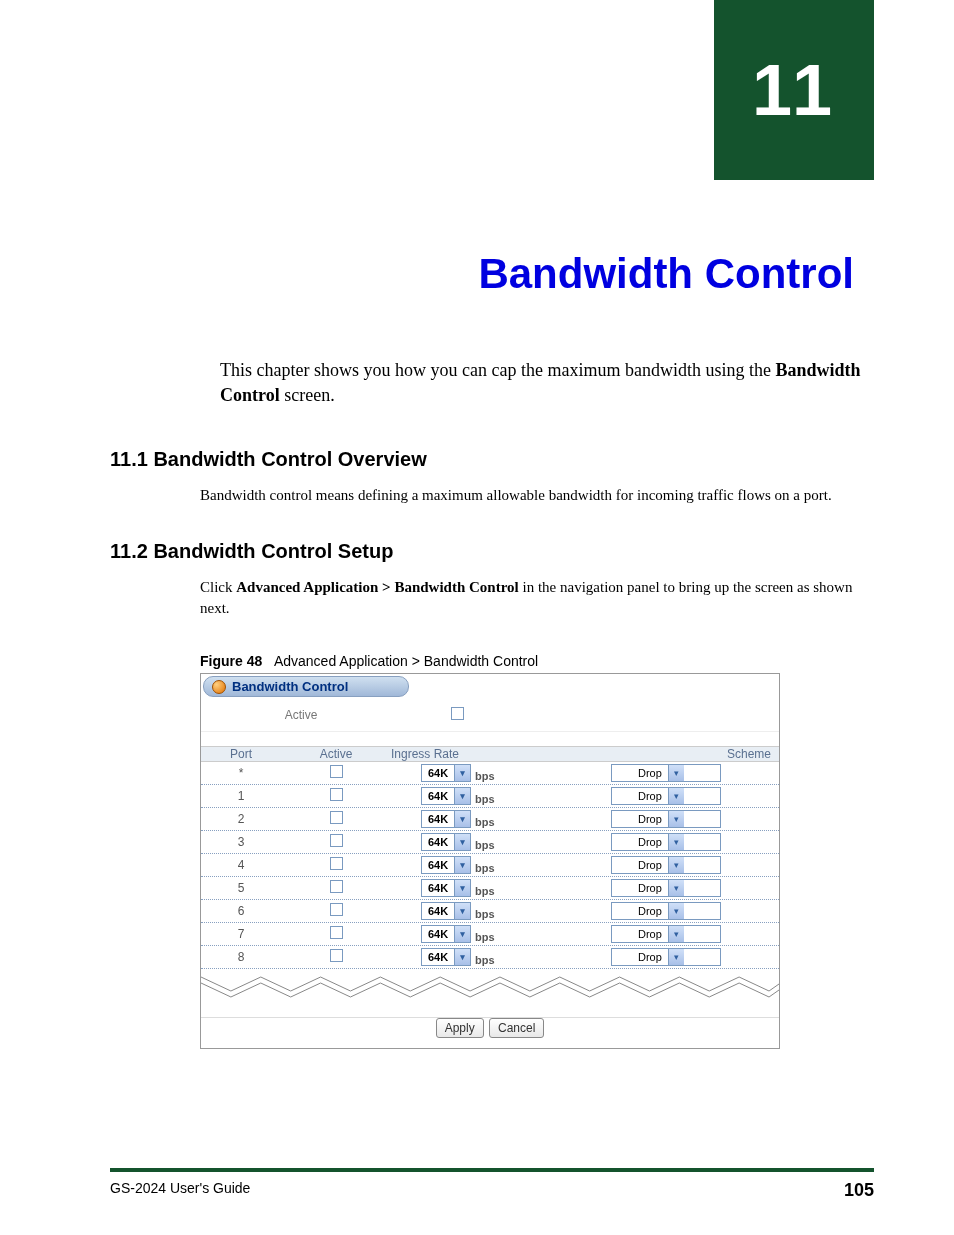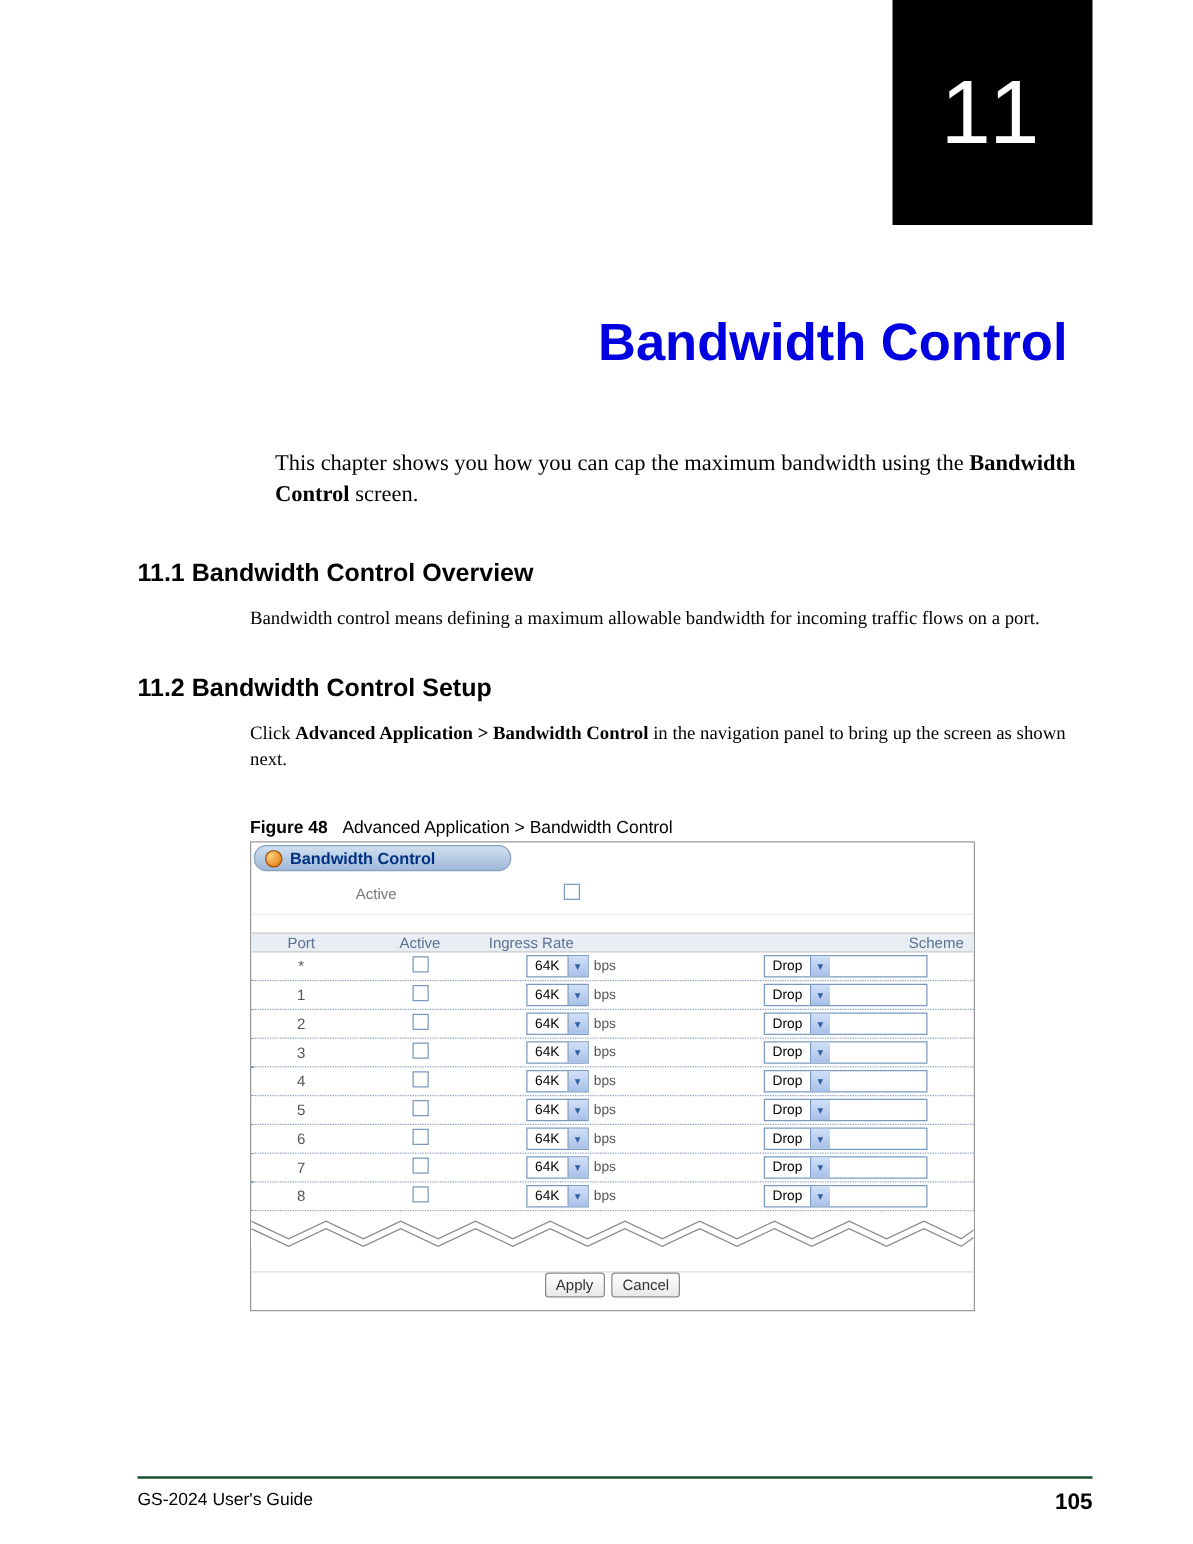--- a/index.html
+++ b/index.html
@@ -1,18 +1,18 @@
 <!DOCTYPE html>
 <html><head>
   <meta charset="utf-8">
   <style>
     * { box-sizing: border-box; margin: 0; padding: 0; }
     body { font-family: Arial, Helvetica, sans-serif; width: 954px; height: 1235px; background: #fff; position: relative; color: #000; }
     .page { padding: 40px 80px 60px 110px; height: 100%; position: relative; }
-    .chapter-box { position: absolute; top: 0; right: 80px; width: 160px; height: 180px; background: #000000; color: #fff; display: flex; align-items: center; justify-content: center; font-size: 72px; font-weight: normal; letter-spacing: 4px; }
+    .chapter-box { position: absolute; top: 0; right: 80px; width: 160px; height: 180px; background: #14532d; color: #fff; display: flex; align-items: center; justify-content: center; font-size: 72px; font-weight: bold; letter-spacing: 4px; }
     .chapter-title { color: #0000e0; font-size: 42px; font-weight: bold; font-family: Arial, sans-serif; margin-top: 210px; text-align: right; padding-right: 20px; margin-bottom: 60px; }
     .intro-text { font-family: 'Times New Roman', serif; font-size: 18px; margin-left: 110px; margin-bottom: 40px; line-height: 1.4; }
     .section-heading { font-family: Arial, sans-serif; font-size: 20px; font-weight: bold; margin-bottom: 14px; }
     .body-text { font-family: 'Times New Roman', serif; font-size: 15px; margin-left: 90px; margin-bottom: 34px; line-height: 1.4; }
     .figure-caption { font-family: Arial, sans-serif; font-size: 14px; margin-left: 90px; margin-bottom: 4px; }
     .figure-caption .fignum { font-weight: bold; }
     .figure-box { margin-left: 90px; border: 1px solid #999; width: 580px; background: #fff; font-family: Arial, sans-serif; font-size: 12px; color: #333; }
     .fig-header { display: flex; align-items: center; padding: 0; }
     .fig-header-pill { background: linear-gradient(#d0e0f0, #a0b8d8); border-radius: 10px 10px 10px 10px; padding: 2px 60px 2px 8px; margin: 2px; display: flex; align-items: center; gap: 6px; border: 1px solid #88a0c0; }
     .orange-dot { width: 14px; height: 14px; border-radius: 50%; background: radial-gradient(circle at 30% 30%, #ffd080, #e07000); border: 1px solid #a05000; }
@@ -21,34 +21,34 @@
     .active-row .label { width: 200px; text-align: center; color: #777; }
     .active-row .chk { margin-left: 50px; }
     .col-header-row { background: #e8eef4; border-top: 1px solid #ccc; border-bottom: 1px solid #ccc; display: flex; color: #5a7090; font-weight: normal; padding: 0 0; margin-top: 14px; }
     .col-port { width: 80px; text-align: center; }
     .col-active { width: 110px; text-align: center; }
     .col-ingress { width: 200px; text-align: left; }
     .col-scheme { width: 180px; text-align: right; }
     .data-row { display: flex; align-items: center; border-bottom: 1px dotted #88a0c0; padding: 2px 0; }
     .cell-port { width: 80px; text-align: center; color: #555; }
     .cell-active { width: 110px; text-align: center; }
-    .cell-ingress { width: 200px; text-align: left; display: flex; align-items: center; gap: 4px; padding-left: 30px; }
+    .cell-ingress { width: 200px; text-align: left; display: flex; align-items: flex-end; gap: 4px; padding-left: 30px; font-weight: bold; }
     .cell-scheme { width: 180px; text-align: left; padding-left: 20px; }
     .dropdown { display: inline-flex; align-items: center; border: 1px solid #7a9ac0; background: #fff; height: 18px; font-size: 11px; }
     .dropdown .dd-text { padding: 0 6px; color: #000; }
     .dropdown .dd-arrow { width: 16px; height: 16px; background: linear-gradient(#d0e0f8,#a8c0e8); border-left: 1px solid #7a9ac0; display: flex; align-items: center; justify-content: center; color: #3060a0; font-size: 9px; }
     .dd-rate { width: 50px; }
-    .dd-scheme { width: 131px; }
+    .dd-scheme { width: 110px; padding-left: 20px; }
     .bps { color: #555; font-size: 11px; }
     .checkbox { width: 13px; height: 13px; border: 1px solid #7a9ac0; background: #fff; display: inline-block; }
     .zigzag { height: 30px; background: repeating-linear-gradient(-45deg, #fff 0 8px, transparent 8px 16px), repeating-linear-gradient(45deg, #fff 0 8px, transparent 8px 16px); border-top: 0; position: relative; }
     .zigzag svg { width: 100%; height: 30px; }
     .button-row { text-align: center; padding: 0 0 10px; border-top: 1px solid #ddd; margin-top: 18px; }
     .btn { display: inline-block; border: 1px solid #888; border-radius: 3px; padding: 2px 8px; background: linear-gradient(#fff,#e8e8e8); font-size: 12px; margin: 0 1px; cursor: pointer; }
-    .footer { position: absolute; bottom: 23px; left: 110px; right: 80px; border-top: 2px solid #14532d; padding-top: 8px; display: flex; justify-content: space-between; font-family: Arial, sans-serif; font-size: 14px; text-align: center; }
+    .footer { position: absolute; bottom: 34px; left: 110px; right: 80px; border-top: 4px solid #14532d; padding-top: 8px; display: flex; justify-content: space-between; font-family: Arial, sans-serif; font-size: 14px; text-align: center; }
     .page-num { font-weight: bold; font-size: 18px; }
   </style>
 </head>
 <body>
 
 <div class="page">
   <div class="chapter-box">
     <span>11</span>
   </div>
 

